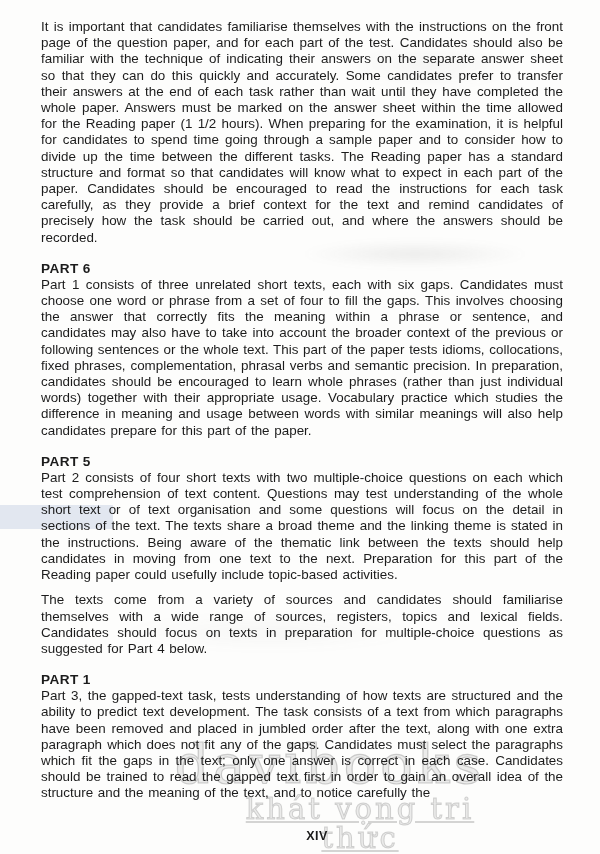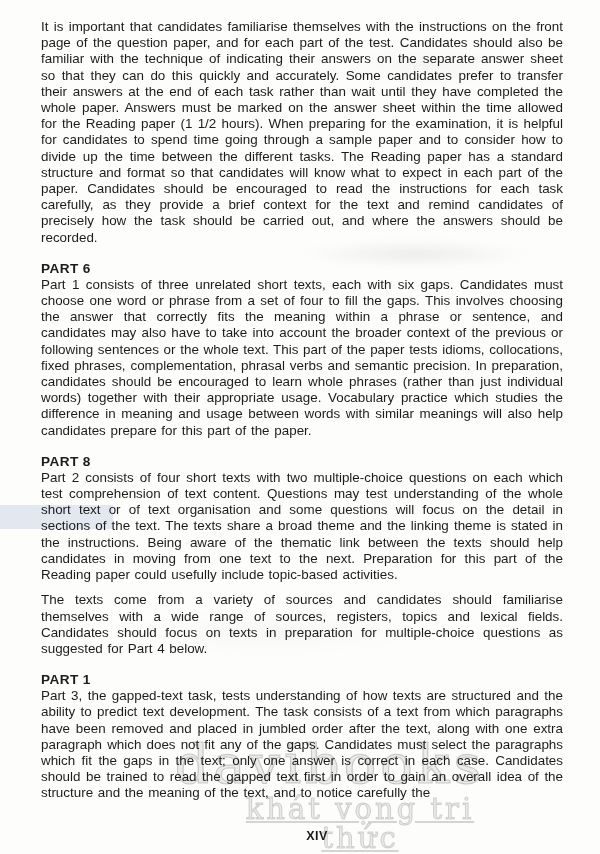--- a/index.html
+++ b/index.html
@@ -123,21 +123,21 @@
   <div class="content">
 
     <p class="body-par intro">It is important that candidates familiarise themselves with the instructions on the front page of the question paper, and for each part of the test. Candidates should also be familiar with the technique of indicating their answers on the separate answer sheet so that they can do this quickly and accurately. Some candidates prefer to transfer their answers at the end of each task rather than wait until they have completed the whole paper. Answers must be marked on the answer sheet within the time allowed for the Reading paper (1 1/2 hours). When preparing for the examination, it is helpful for candidates to spend time going through a sample paper and to consider how to divide up the time between the different tasks. The Reading paper has a standard structure and format so that candidates will know what to expect in each part of the paper. Candidates should be encouraged to read the instructions for each task carefully, as they provide a brief context for the text and remind candidates of precisely how the task should be carried out, and where the answers should be recorded.</p>
 
     <div class="section">
       <h2 class="part-heading">PART 6</h2>
       <p class="body-par">Part 1 consists of three unrelated short texts, each with six gaps. Candidates must choose one word or phrase from a set of four to fill the gaps. This involves choosing the answer that correctly fits the meaning within a phrase or sentence, and candidates may also have to take into account the broader context of the previous or following sentences or the whole text. This part of the paper tests idioms, collocations, fixed phrases, complementation, phrasal verbs and semantic precision. In preparation, candidates should be encouraged to learn whole phrases (rather than just individual words) together with their appropriate usage. Vocabulary practice which studies the difference in meaning and usage between words with similar meanings will also help candidates prepare for this part of the paper.</p>
     </div>
 
     <div class="section">
-      <h2 class="part-heading">PART 8</h2>
+      <h2 class="part-heading">PART 5</h2>
       <p class="body-par">Part 2 consists of four short texts with two multiple-choice questions on each which test comprehension of text content. Questions may test understanding of the whole short text or of text organisation and some questions will focus on the detail in sections of the text. The texts share a broad theme and the linking theme is stated in the instructions. Being aware of the thematic link between the texts should help candidates in moving from one text to the next. Preparation for this part of the Reading paper could usefully include topic-based activities.</p>
       <p class="body-par par-gap">The texts come from a variety of sources and candidates should familiarise themselves with a wide range of sources, registers, topics and lexical fields. Candidates should focus on texts in preparation for multiple-choice questions as suggested for Part 4 below.</p>
     </div>
 
     <div class="section">
       <h2 class="part-heading">PART 1</h2>
       <p class="body-par">Part 3, the gapped-text task, tests understanding of how texts are structured and the ability to predict text development. The task consists of a text from which paragraphs have been removed and placed in jumbled order after the text, along with one extra paragraph which does not fit any of the gaps. Candidates must select the paragraphs which fit the gaps in the text; only one answer is correct in each case. Candidates should be trained to read the gapped text first in order to gain an overall idea of the structure and the meaning of the text, and to notice carefully the</p>
     </div>
 
   </div>

